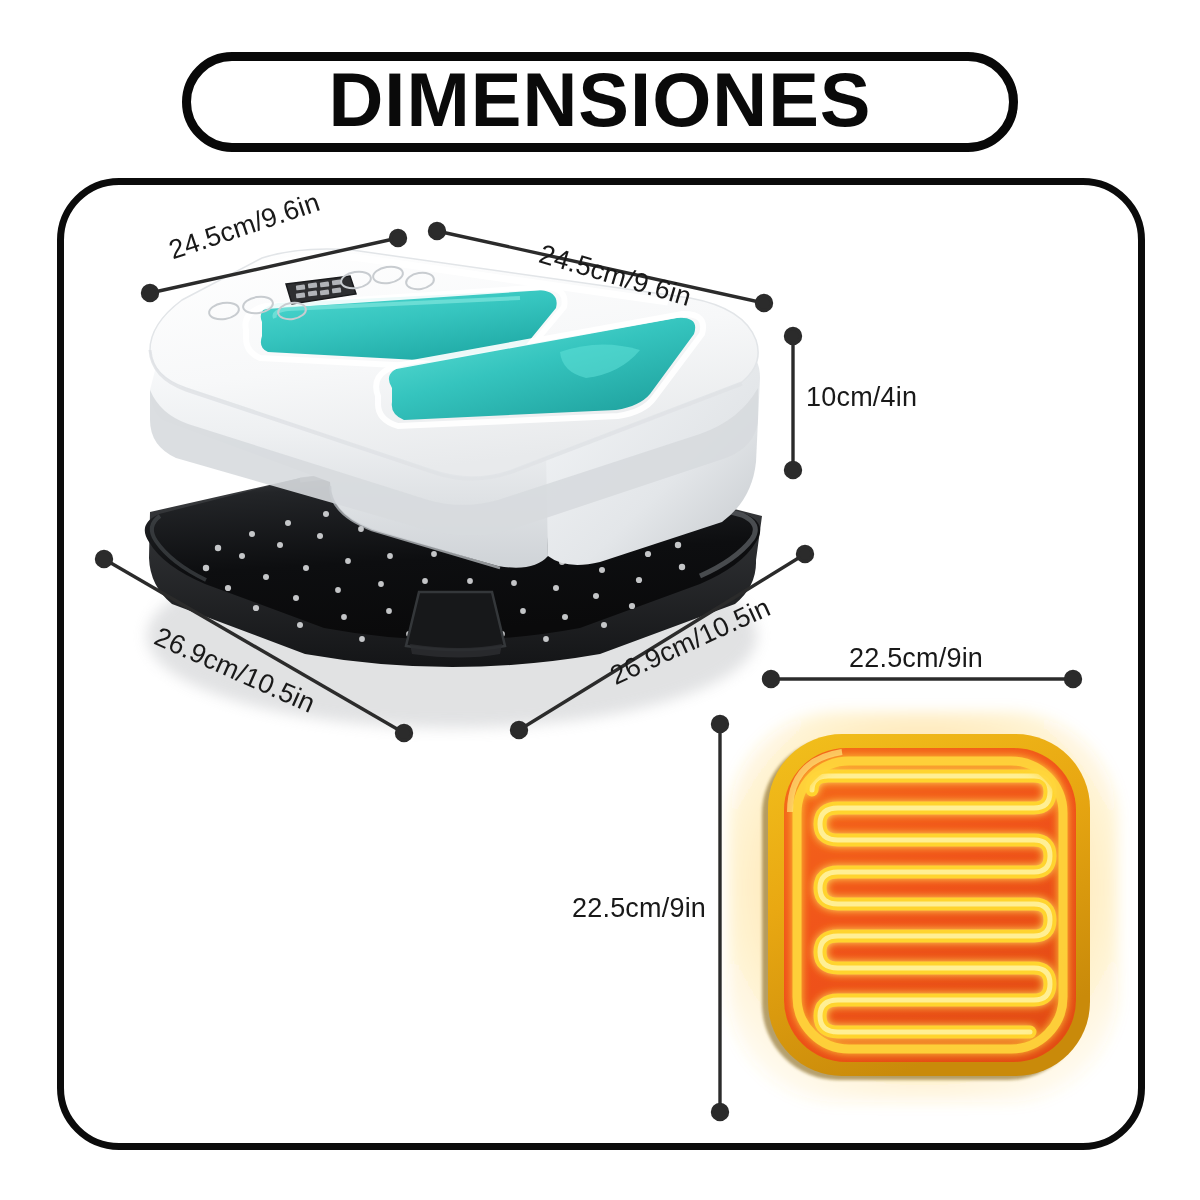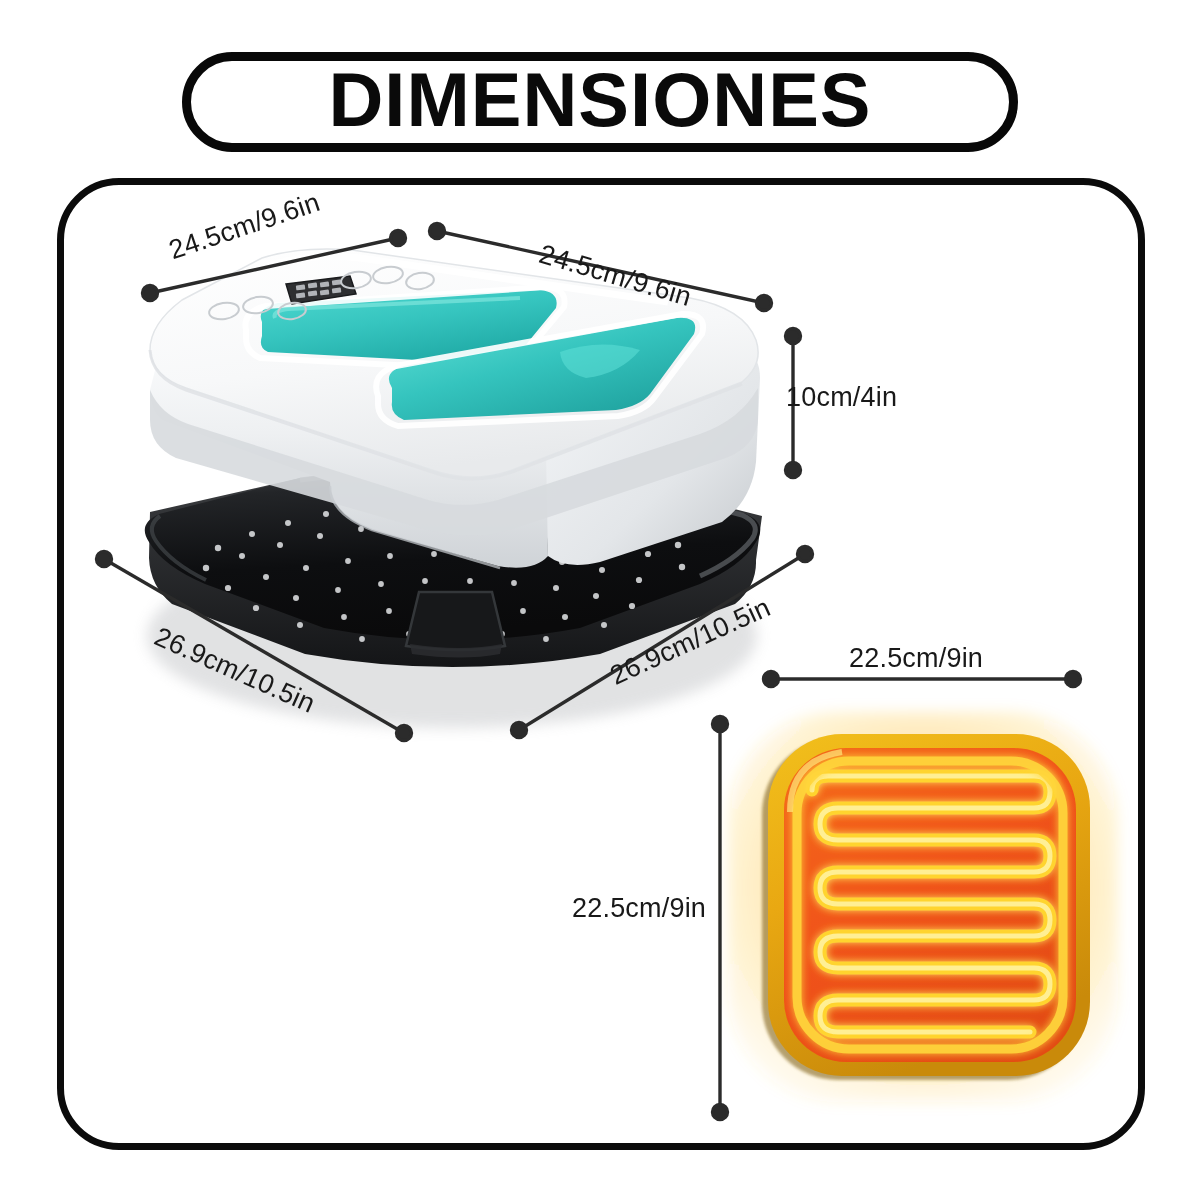--- a/index.html
+++ b/index.html
@@ -53,21 +53,21 @@
   .dim-label{
     position:absolute;
     font-family:"Liberation Sans", sans-serif;
     font-size:27px;
     color:#191919;
     white-space:nowrap;
     letter-spacing:.2px;
   }
   .dim-w-left{ left:170px; top:236px; transform:rotate(-18.5deg); transform-origin:left center;}
   .dim-w-right{ left:540px; top:238px; transform:rotate(16.5deg); transform-origin:left center;}
-  .dim-height{ left:786px; top:382px; }
+  .dim-height{ left:806px; top:382px; }
   .dim-d-left{ left:156px; top:620px; transform:rotate(24deg); transform-origin:left center;}
   .dim-d-right{ left:612px; top:662px; transform:rotate(-24.5deg); transform-origin:left center;}
   .dim-plate-w{ left:849px; top:643px; }
   .dim-plate-h{ left:572px; top:893px; }
 </style>
 </head>
 <body>
 
 <div id="root">
 

